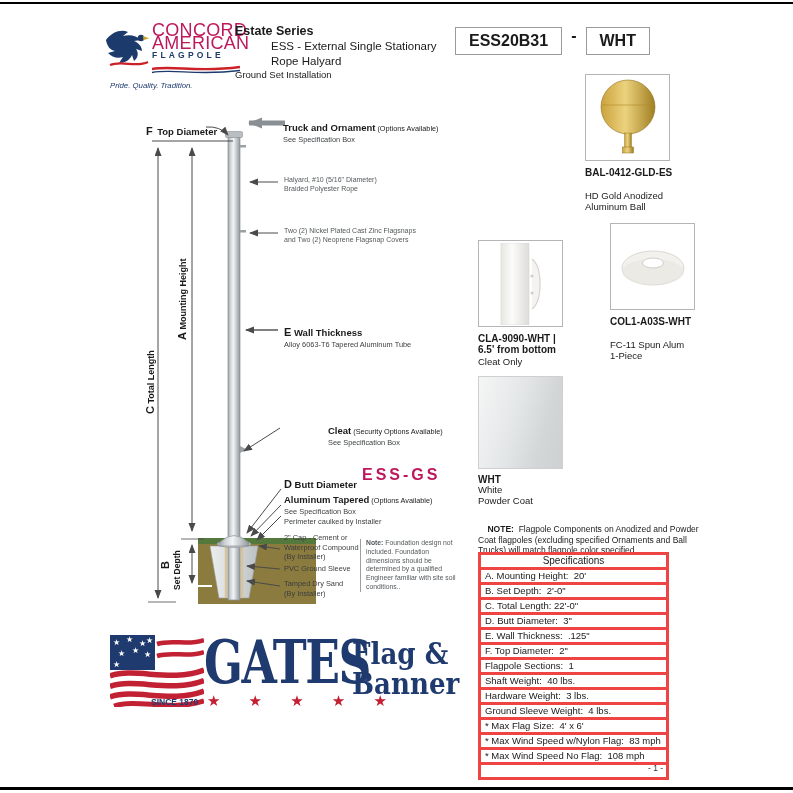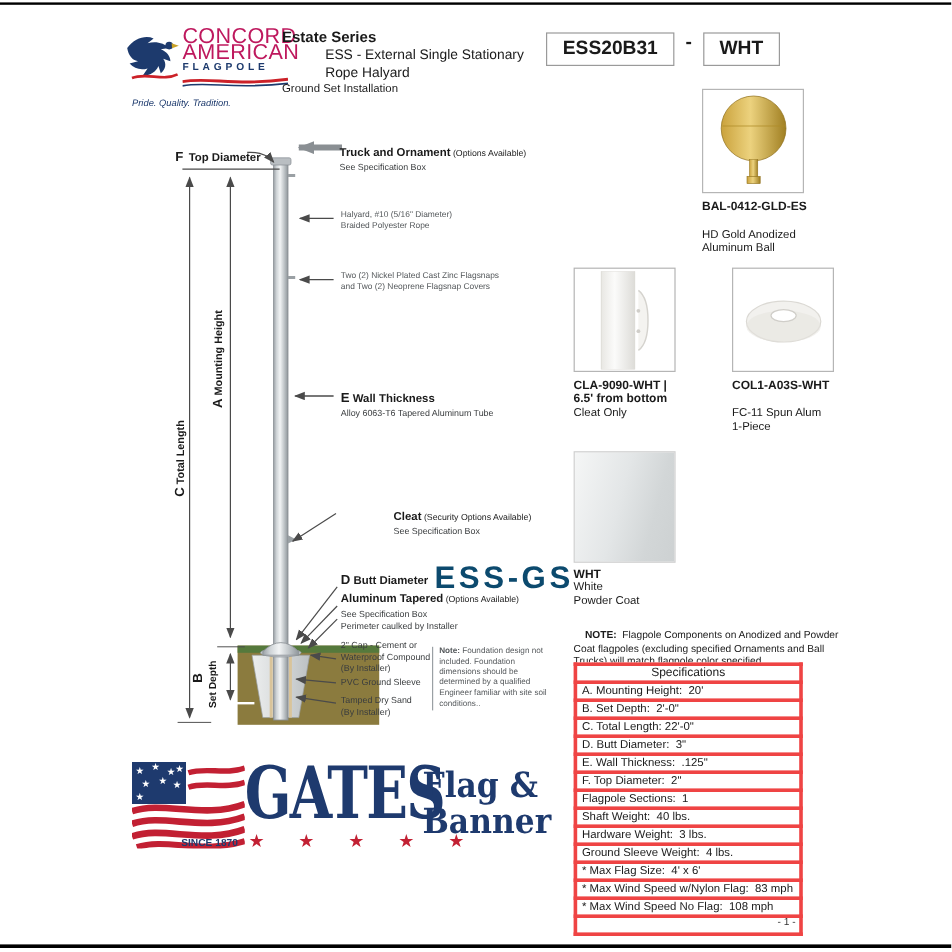--- a/index.html
+++ b/index.html
@@ -22,22 +22,22 @@
   .modelsep{font-size:16px;font-weight:bold;}
   
   .dlab{position:absolute;}
   .ctitle{font-size:9.5px;font-weight:bold;}
   .cletter{font-size:11px;font-weight:bold;}
   .csuffix{font-size:7.3px;font-weight:normal;}
   .csub{font-size:7.4px;color:#3a3d3f;line-height:9.5px;}
   .cgray{font-size:7px;color:#54585b;line-height:9px;}
   .vlabel{position:absolute;transform:rotate(-90deg);transform-origin:0 0;white-space:nowrap;
           font-size:9px;font-weight:bold;}
-  .watermark{position:absolute;left:362px;top:466px;font-size:26px;font-weight:bold;
-             color:#0c4a6e;letter-spacing:3px;}
+  .watermark{position:absolute;left:362px;top:466px;font-size:16px;font-weight:bold;
+             color:#be185d;letter-spacing:3px;}
   .fnote{position:absolute;left:360px;top:539px;width:97px;font-size:6.8px;line-height:8.8px;
          color:#54585b;border-left:1px solid #9aa0a4;padding-left:5px;}
   
   .cell{position:absolute;width:95px;}
   .imgbox{width:85px;height:87px;border:1px solid #b5b5b5;background:#fff;
           display:flex;align-items:center;justify-content:center;box-sizing:border-box;}
   .code{font-size:10px;font-weight:bold;line-height:11px;margin-top:6px;min-height:22px;}
   .code.nomin{min-height:0;margin-top:5px;}
   .desc{font-size:9.5px;line-height:10.5px;margin-top:2px;}
   .swatch{width:85px;height:93px;border:1px solid #cfcfcf;box-sizing:border-box;
@@ -241,21 +241,21 @@
         <rect x="25.5" y="69" width="11" height="6" fill="url(#goldG)" stroke="#8f701c" stroke-width="0.5"></rect>
       </svg>
     </div>
     <div class="code">BAL-0412-GLD-ES</div>
     <div class="desc">
       <div>HD Gold Anodized</div>
       <div>Aluminum Ball</div>
     </div>
   </div>
 
-  <div class="cell" style="left:478px;top:223px;">
+  <div class="cell" style="left:478px;top:240px;">
     <div class="imgbox">
       <svg width="72" height="82" viewBox="0 0 72 82">
         <defs>
           <linearGradient id="wpoleG" x1="0" y1="0" x2="1" y2="0">
             <stop offset="0" stop-color="#e8e7e3"></stop>
               <stop offset=".4" stop-color="#fbfbfa"></stop>
             <stop offset="1" stop-color="#dddcd8"></stop>
           </linearGradient>
         </defs>
         <rect x="16" y="0" width="28" height="82" fill="url(#wpoleG)" stroke="#d8d6d1" stroke-width="0.6"></rect>

